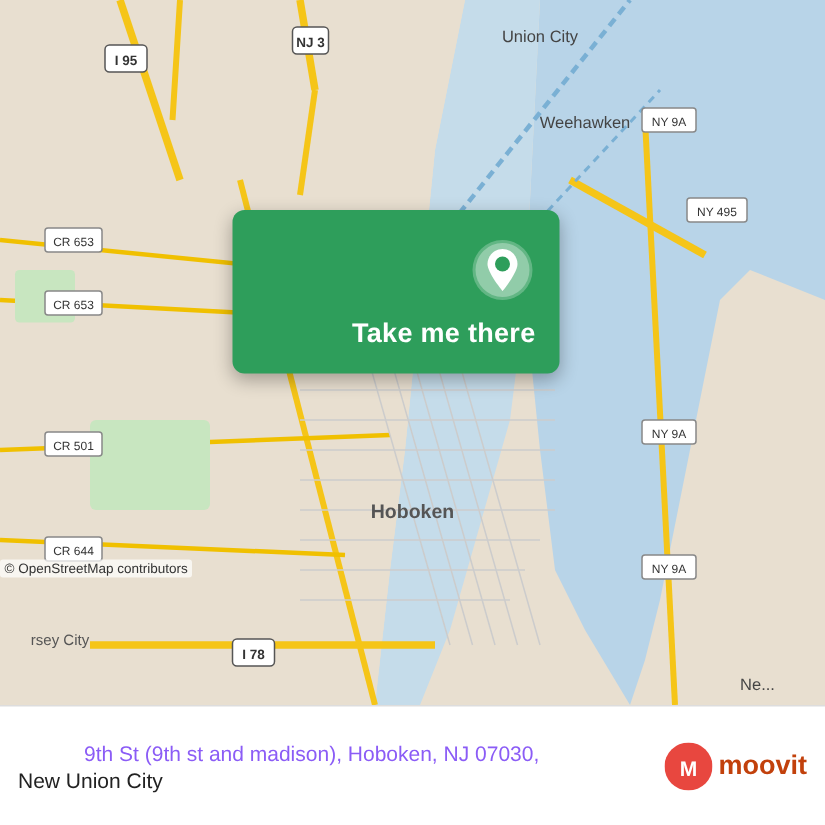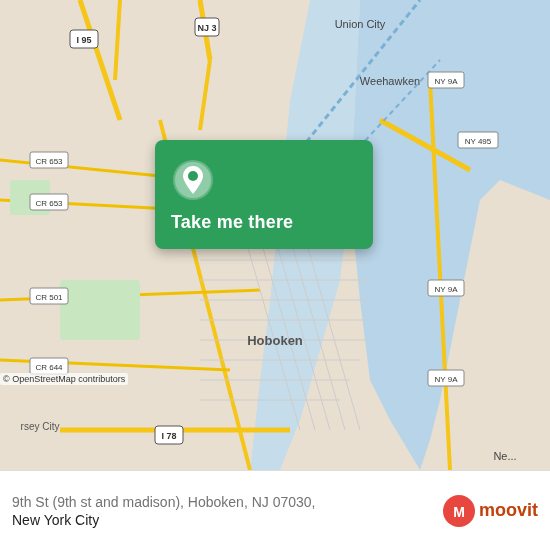--- a/index.html
+++ b/index.html
@@ -33,22 +33,23 @@
       border-top: 1px solid #ddd;
     }
 
     #info-text {
       flex: 1;
     }
 
     #address-line {
       font-size: 14px;
       font-weight: 500;
-      color: #737373;
+      color: #8b5cf6;
       line-height: 1.4;
+      margin-left: 44px;
     }
 
     #city-line {
       font-size: 14px;
       color: #222;
     }
 
     #moovit-logo {
       display: flex;
       align-items: center;
@@ -65,21 +66,21 @@
     #action-card {
       position: absolute;
       top: 140px;
       left: 155px;
       width: 218px;
       background: #2e9e5b;
       border-radius: 8px;
       padding: 18px 16px 16px;
       display: flex;
       flex-direction: column;
-      align-items: flex-start;
+      align-items: flex-end;
       box-shadow: 0 4px 12px rgba(0,0,0,0.3);
       cursor: pointer;
     }
 
     .pin-icon {
       width: 44px;
       height: 44px;
       margin-bottom: 10px;
     }
 
@@ -229,21 +230,21 @@
 
   
   <div id="osm-attr">
     <span>© OpenStreetMap contributors</span>
   </div>
 </div>
 
 <div id="info-bar">
   <div id="info-text">
     <div id="address-line">9th St (9th st and madison), Hoboken, NJ 07030,</div>
-    <div id="city-line">New York City</div>
+    <div id="city-line">New Union City</div>
   </div>
   <div id="moovit-logo">
 
     <svg width="32" height="32" viewBox="0 0 32 32">
       <circle cx="16" cy="16" r="16" fill="#e8473f"></circle>
       <text x="16" y="22" text-anchor="middle" font-size="14" font-weight="bold" fill="white" font-family="Arial">M</text>
     </svg>
     <span class="moovit-text">moovit</span>
   </div>
 </div>

